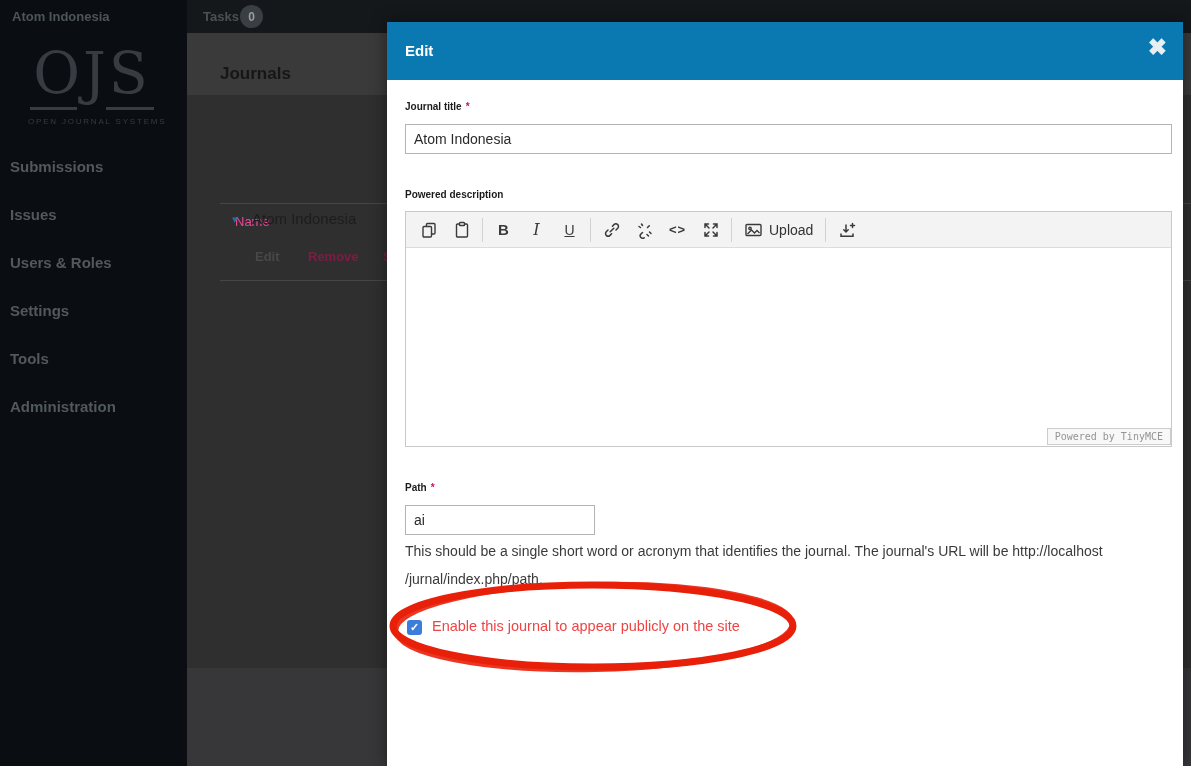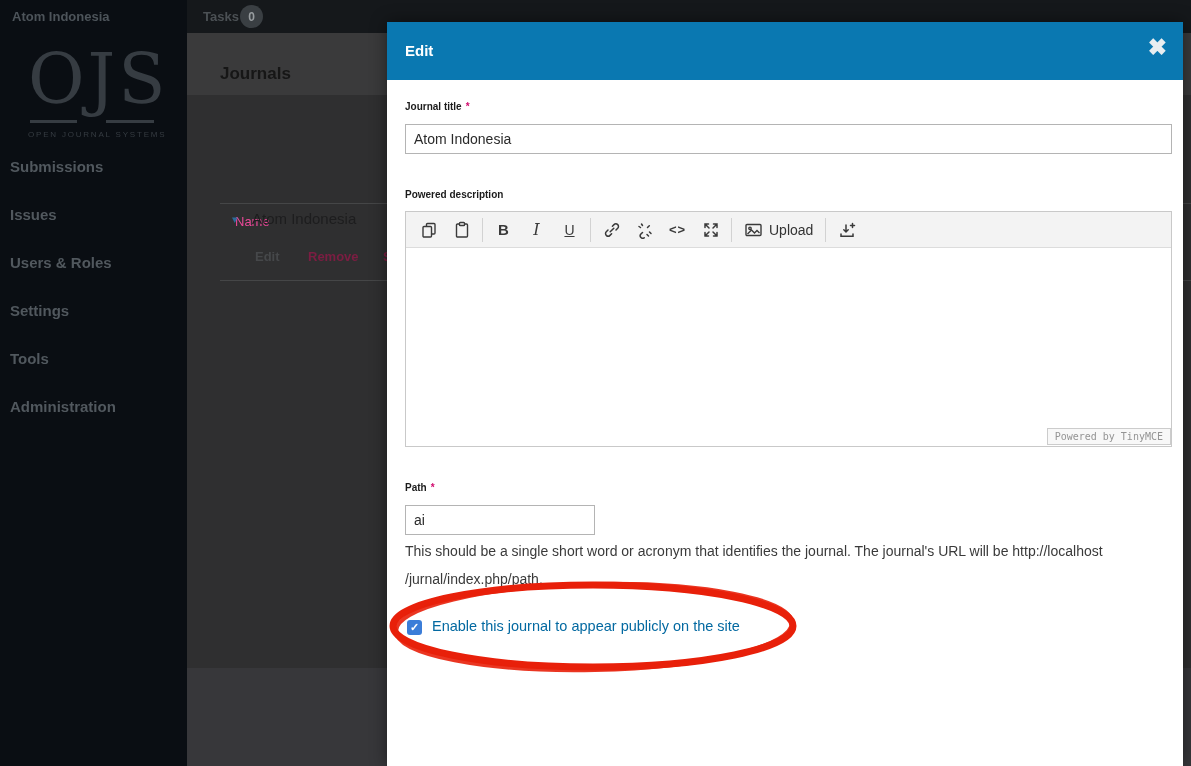--- a/index.html
+++ b/index.html
@@ -3,21 +3,21 @@
 <meta charset="utf-8">
 <style>
   * { margin:0; padding:0; box-sizing:border-box; }
   html,body { width:1191px; height:766px; overflow:hidden; }
   body { position:relative; background:#0a0e13; font-family:"Liberation Sans", sans-serif; }
 
   
   .sidebar { position:absolute; left:0; top:0; width:187px; height:766px; background:#0a0e13; z-index:1; }
   .context-title { position:absolute; left:12px; top:9px; font-size:13px; font-weight:bold; color:#4d545a; }
   .logo { position:absolute; left:28px; top:42px; width:128px; text-align:center; color:#363c42; }
-  .logo-text { font-family:"DejaVu Serif", serif; font-size:69px; line-height:1.1; letter-spacing:3px; color:#363c42; }
+  .logo-text { font-family:"DejaVu Serif", serif; font-size:57px; line-height:1.1; letter-spacing:3px; color:#363c42; }
   .logo-bars { position:relative; height:4px; margin-top:2px; }
   .logo-bars .bar { position:absolute; top:0; height:3px; background:#363c42; }
   .bar-left { left:2px; width:47px; }
   .bar-right { right:2px; width:48px; }
   .logo-caption { margin-top:6px; font-size:8px; letter-spacing:1.8px; color:#363c42; white-space:nowrap; }
   .nav { position:absolute; left:10px; top:158px; width:170px; }
   .nav-item { height:48px; font-size:15px; font-weight:bold; color:#51585e; cursor:pointer; }
 
   .topbar { position:absolute; left:187px; top:0; right:0; height:33px; background:#15181b; z-index:1; }
   .tasks { position:absolute; left:16px; top:9px; font-size:13px; font-weight:bold; color:#4b5054; cursor:pointer; }
@@ -73,21 +73,21 @@
   .tb-upload .up-label { margin-left:6px; font-size:14px; color:#333; }
   .editor-content { position:absolute; left:0; right:0; top:36px; bottom:0; background:#fff; cursor:text; }
   .powered { position:absolute; right:0; bottom:1px; border:1px solid #cccccc; background:#f8f8f8;
              color:#949494; font-family:"DejaVu Sans Mono", monospace; font-size:10px; padding:2px 7px; }
 
   .help { position:absolute; left:18px; top:457px; width:768px; font-size:14px; color:#3a3a3a; line-height:28px; }
 
   .checkbox { position:absolute; left:20px; top:540px; width:15px; height:15px; border-radius:3px;
               background:#3b7dd8; cursor:pointer; display:flex; align-items:center; justify-content:center; }
   .checkbox .tick { color:#ffffff; font-size:11px; font-weight:bold; line-height:1; }
-  .check-label { position:absolute; left:45px; top:538px; font-size:14.5px; color:#0369a1; cursor:pointer; }
+  .check-label { position:absolute; left:45px; top:538px; font-size:14.5px; color:#ef4444; cursor:pointer; }
 
   .note { position:absolute; left:18px; top:627px; width:180px; background:#ebebeb;
           border-left:4px solid #0a78b1; padding:14px 12px; font-size:13px; font-style:italic; color:#333; }
 
   .annotation { position:absolute; left:0; top:0; width:796px; height:744px; z-index:30; pointer-events:none; }
 </style>
 </head>
 <body>
 
 <div class="sidebar">

